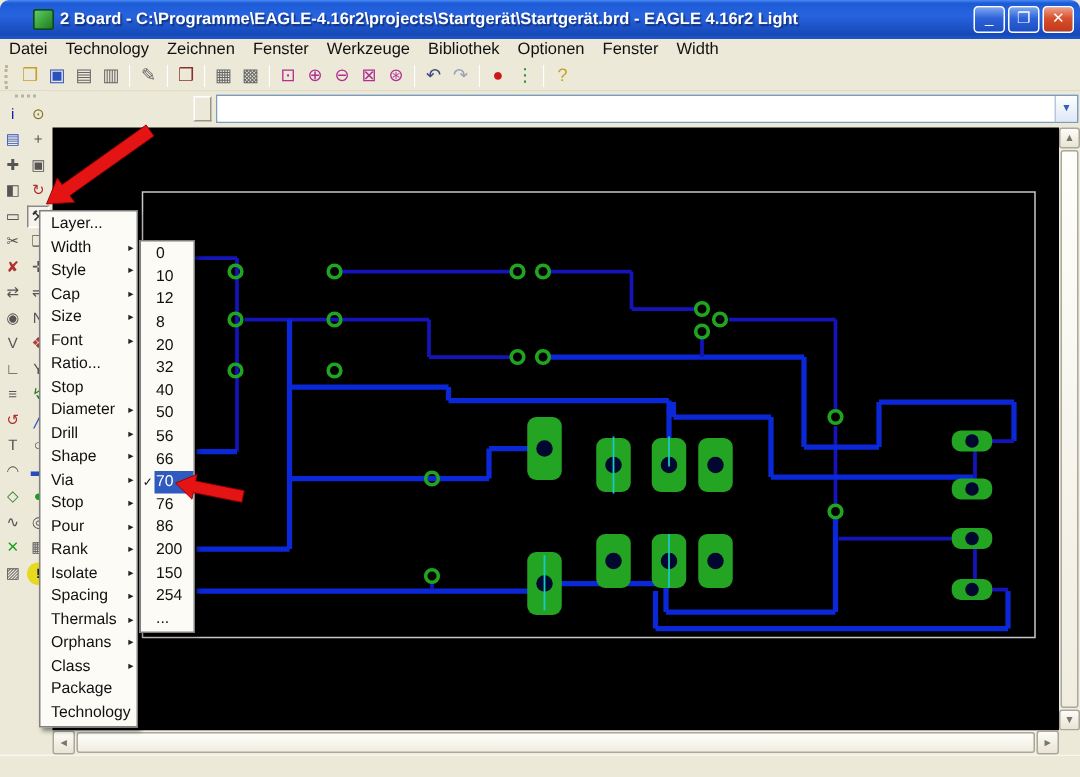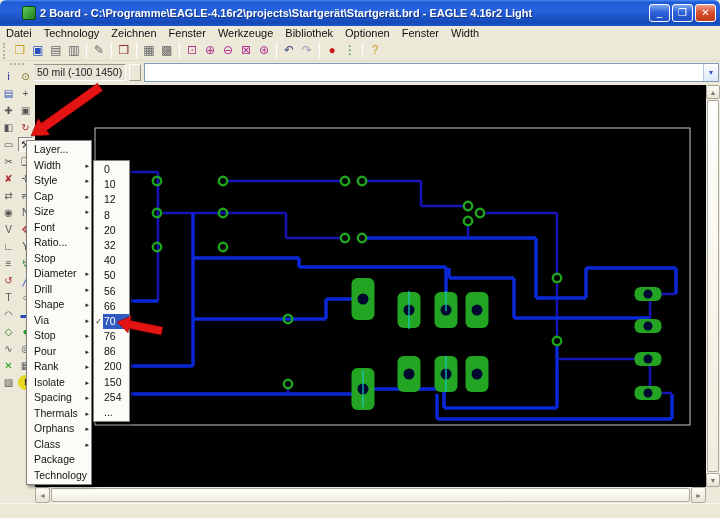--- a/index.html
+++ b/index.html
@@ -125,21 +125,20 @@
     <div class="tb-icon" style="color: rgb(154, 160, 184);">↷</div>
     <div class="tb-sep"></div>
     <div class="tb-icon" style="color: rgb(204, 24, 24);">●</div>
     <div class="tb-icon" style="color: rgb(42, 138, 42);">⋮</div>
     <div class="tb-sep"></div>
     <div class="tb-icon" style="color: rgb(200, 160, 40);">?</div>
   </div>
 
 <div id="parambar">
   <div class="tb-grip" style="position:absolute;left:3px;top:4px;"></div>
-  <div id="coordbox">50 mil (-100 1450)</div>
   <div id="blankbox"></div>
   <div id="cmdbox">
     <input id="cmd-input" value="" style="">
     <div id="cmd-drop">▼</div>
   </div>
 </div>
 
 <div id="lefttoolbar">
   <div id="lt-grip"></div>
   <div id="lt-rows">

